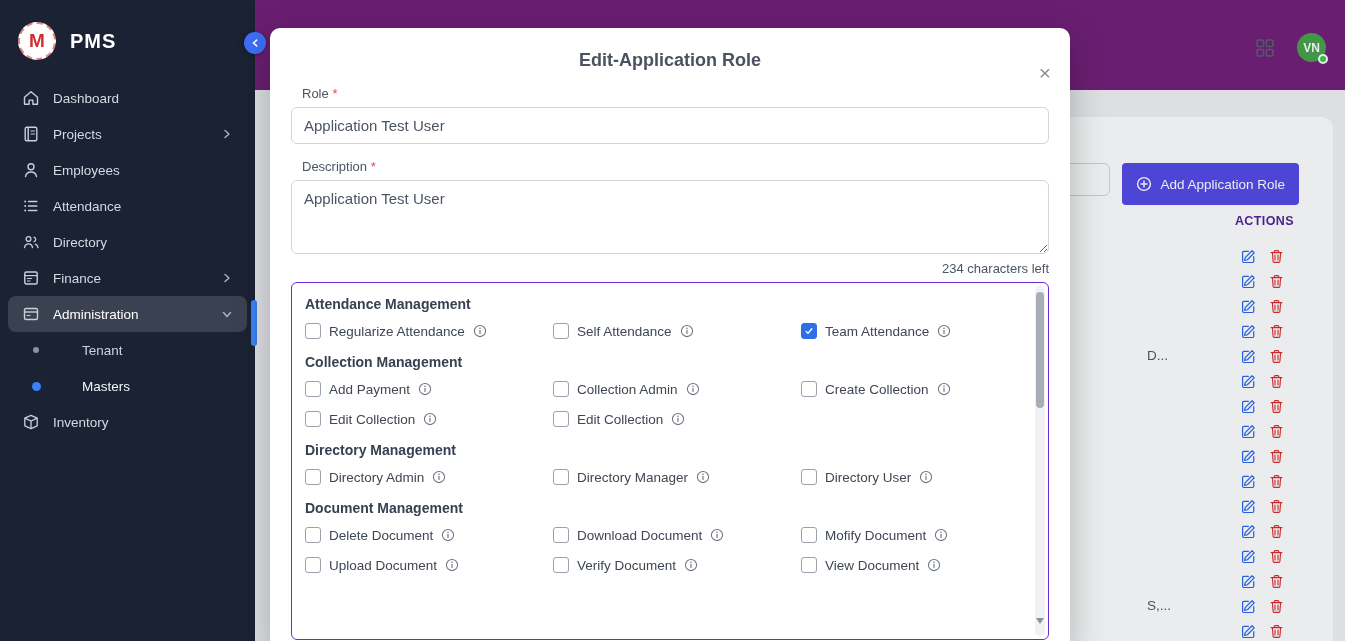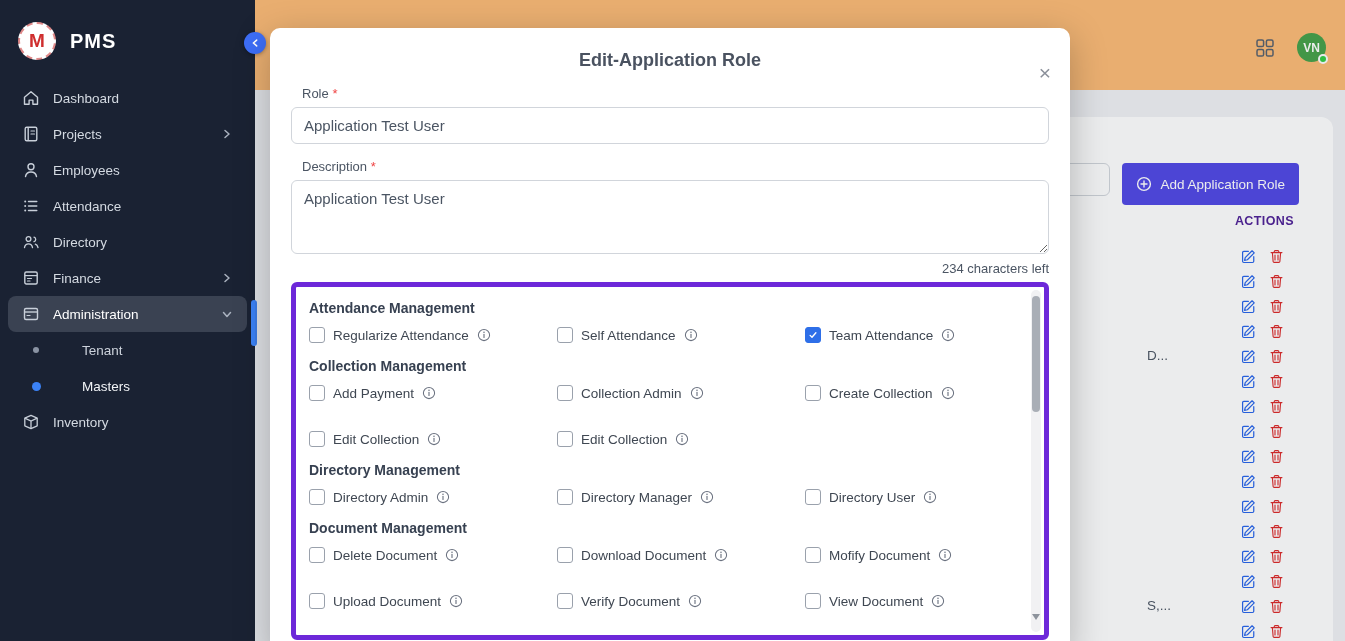--- a/index.html
+++ b/index.html
@@ -25,21 +25,21 @@
   .dot.blue { width:9px; height:9px; background:#3b82f6; margin-right:41px; margin-left:-1px; }
   .nav-sub.active-sub { color:#f1f3f6; }
   .active-edge-bar { position:absolute; left:251px; top:300px; width:6px; height:46px; background:#3b82f6; border-radius:3px; z-index:6; }
   .collapse-btn { position:absolute; left:244px; top:32px; width:22px; height:22px; border-radius:50%;
     background:#3d6ef7; color:#fff; z-index:30; display:flex; align-items:center; justify-content:center;
     box-shadow:0 1px 4px rgba(0,0,0,.35); cursor:pointer; }
   .collapse-btn .chev { width:10px; height:10px; color:#fff; }
 
   
   .main { position:absolute; left:255px; top:0; right:0; height:641px; background:#f0f1f4; z-index:1; }
-  .topbar { position:absolute; left:0; top:0; right:0; height:90px; background:#fdba74; }
+  .topbar { position:absolute; left:0; top:0; right:0; height:90px; background:#701a75; }
   .grid-icon { position:absolute; right:70px; top:38px; width:20px; height:20px; color:#555f6b; cursor:pointer; }
   .avatar { position:absolute; right:19px; top:33px; width:29px; height:29px; border-radius:50%; background:#43a047;
     color:#fff; font-size:12px; font-weight:bold; display:flex; align-items:center; justify-content:center; cursor:pointer; }
   .status-dot { position:absolute; right:-2px; bottom:-2px; width:10px; height:10px; border-radius:50%;
     background:#2ecc40; border:2px solid #fcfcfd; }
   .content-card { position:absolute; left:30px; top:117px; right:12px; bottom:-20px; background:#ffffff;
     border-radius:12px; overflow:hidden; }
   .search-fragment { position:absolute; right:223px; top:46px; width:80px; height:33px; background:#fff;
     border:1px solid #d1d5db; border-radius:6px; }
   .add-role-btn { position:absolute; right:34px; top:46px; height:42px; display:flex; align-items:center; gap:8px;
@@ -64,24 +64,24 @@
   .modal-close { position:absolute; top:36px; right:16px; width:18px; height:18px; color:#8b909a; font-size:21px;
     line-height:18px; text-align:center; cursor:pointer; }
   .field { margin-top:15px; }
   .field label { display:block; font-size:13px; color:#4b5563; margin-bottom:6px;margin-left:11px; }
   .req { color:#ef4444; font-style:normal; }
   .text-input { width:100%; height:37px; border:1px solid #d1d5db; border-radius:6px; padding:0 12px;
     font-size:15px; color:#4b5563; font-family:inherit; background:#fff; outline:none; }
   .textarea { width:100%; height:74px; border:1px solid #d1d5db; border-radius:6px; padding:9px 12px;
     font-size:15px; color:#4b5563; font-family:inherit; background:#fff; outline:none; resize:both; }
   .chars-left { text-align:right; font-size:13px; color:#4b5563; margin-top:3px; }
-  .perm-box { position:relative; margin-top:6px; border:5px solid #6d28d9; border-radius:6px; height:358px;
+  .perm-box { position:relative; margin-top:6px; border:1px solid #6d28d9; border-radius:6px; height:358px;
     overflow:hidden; padding:2px 30px 0 13px; }
   .perm-title { font-size:14px; font-weight:bold; color:#374151; margin:11px 0 7px; }
-  .perm-grid { display:grid; grid-template-columns:248px 248px 248px; row-gap:22px; }
+  .perm-grid { display:grid; grid-template-columns:248px 248px 248px; row-gap:6px; }
   .perm-item { display:flex; align-items:center; gap:8px; height:24px; cursor:pointer; }
   .cb { width:16px; height:16px; border:1.5px solid #9aa1ac; border-radius:3px; background:#fff; flex:0 0 16px; }
   .cb.checked { background:#2e6fe8; border-color:#2e6fe8; padding:2px; }
   .perm-label { font-size:13.5px; color:#3f4752; white-space:nowrap; }
   .info { width:14px; height:14px; color:#6b7280; flex:0 0 14px; cursor:pointer; }
   .scrollbar { position:absolute; top:3px; right:3px; bottom:3px; width:10px; background:#f1f1f3; border-radius:5px; }
   .scrollbar .thumb { position:absolute; top:6px; left:1px; width:8px; height:116px; background:#a9aeb6; border-radius:4px; cursor:grab; }
   .scroll-arrow { position:absolute; bottom:12px; left:1px; width:0; height:0;
     border-left:4px solid transparent; border-right:4px solid transparent; border-top:6px solid #8d939c; }
 </style>

